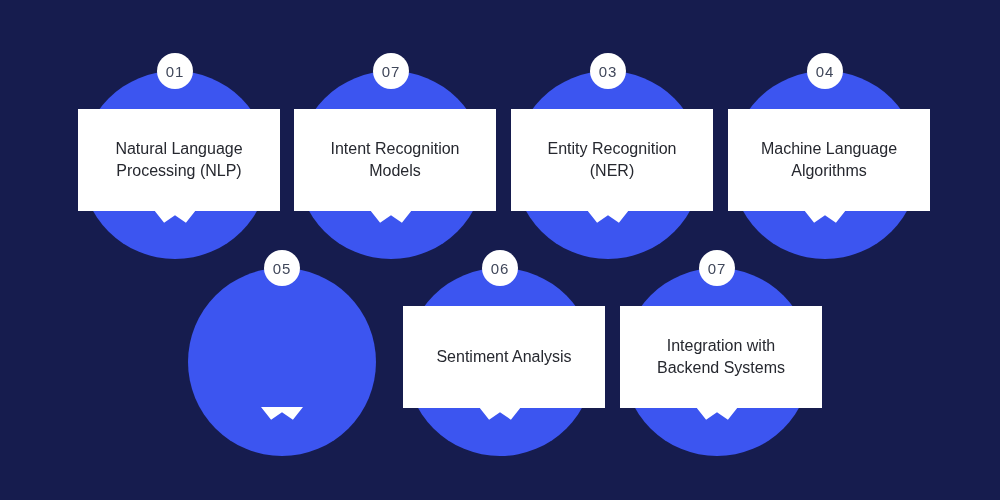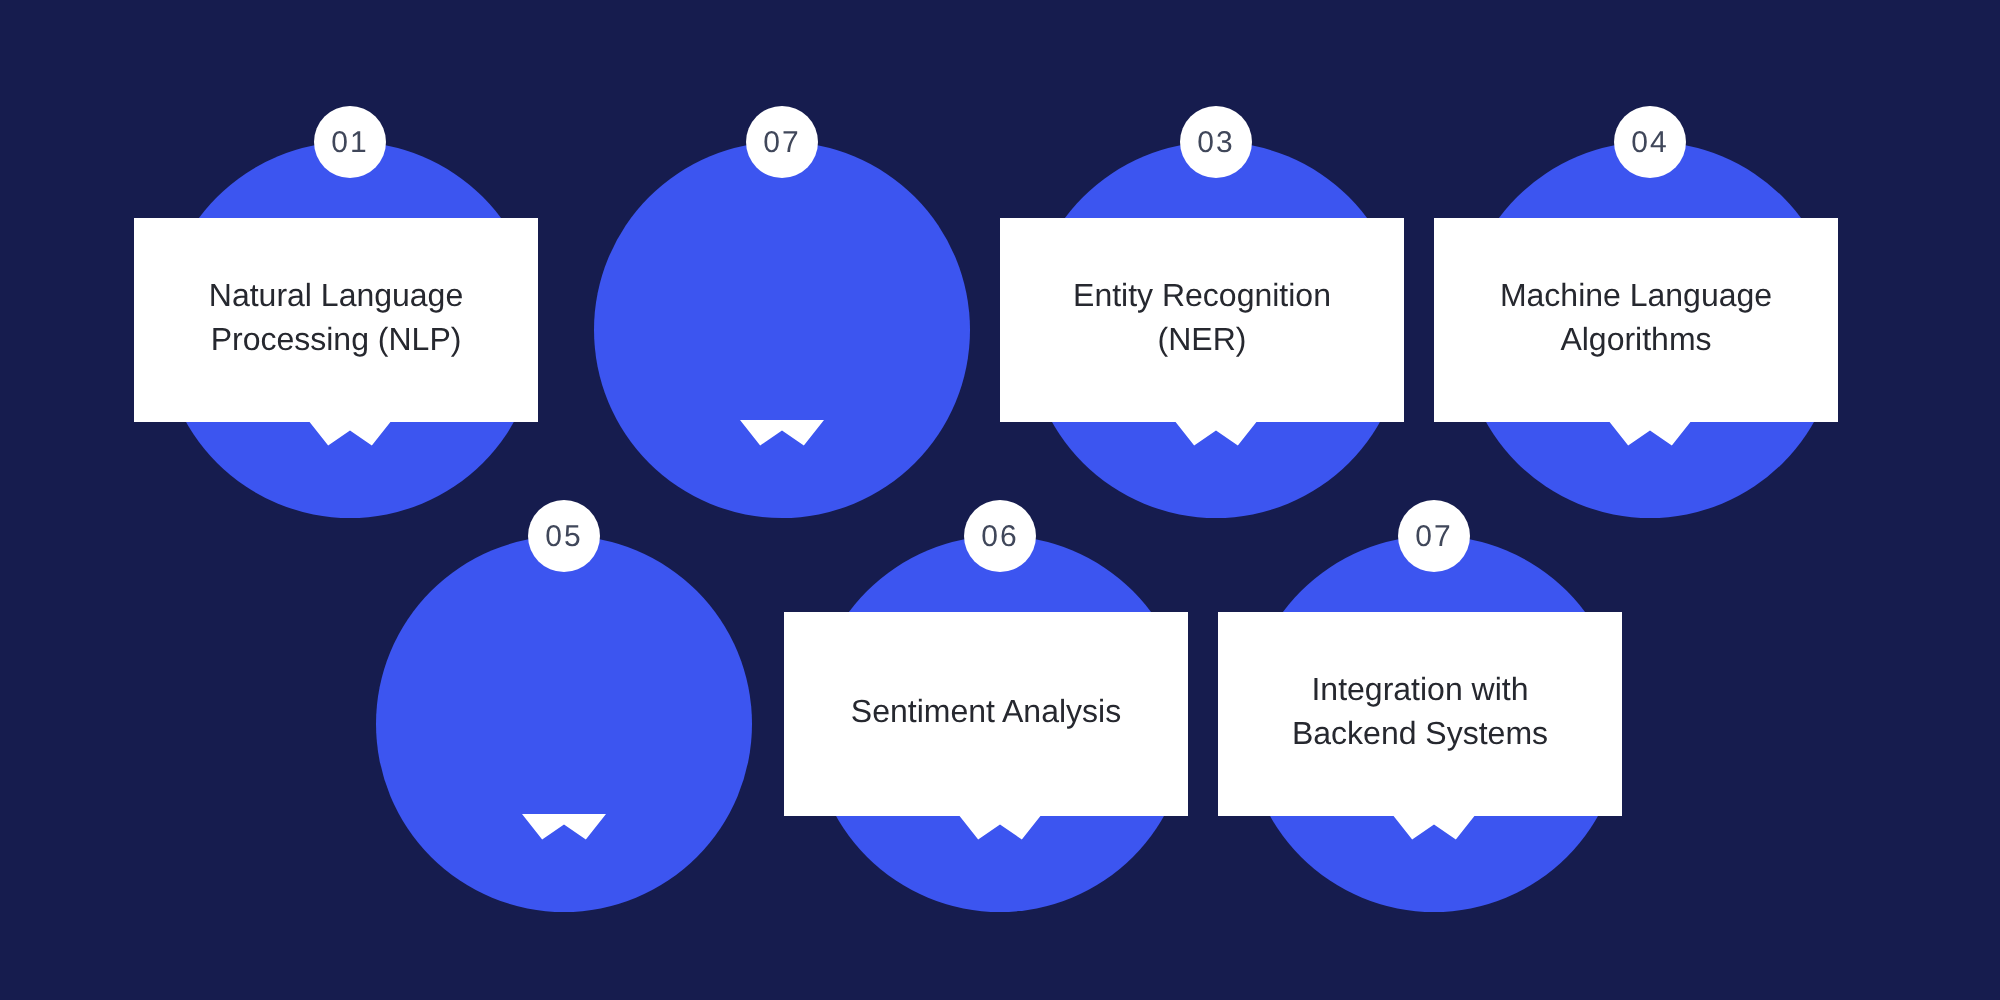--- a/index.html
+++ b/index.html
@@ -38,21 +38,21 @@
     justify-content: center;
   }
   .num-badge span {
     font-size: 15px;
     letter-spacing: 1px;
     font-weight: 400;
     color: var(--number-text, #40475A);
   }
   .card {
     position: absolute;
-    left: 1px;
+    left: 12px;
     top: 56px;
     width: 202px;
     height: 102px;
     background: var(--card-bg, #FFFFFF);
     display: flex;
     align-items: center;
     justify-content: center;
     text-align: center;
   }
   .card .label {
@@ -93,20 +93,24 @@
 Processing (NLP)</span>
     </div>
     <div class="pointer"></div>
     <div class="num-badge">
       <span>01</span>
     </div>
   </div>
 
   <div class="step pos-2">
     <div class="blue-circle"></div>
+    <div class="card">
+      <span class="label">Intent Recognition
+Models</span>
+    </div>
     <div class="pointer"></div>
     <div class="num-badge">
       <span>07</span>
     </div>
   </div>
 
   <div class="step pos-3">
     <div class="blue-circle"></div>
     <div class="card">
       <span class="label">Entity Recognition

